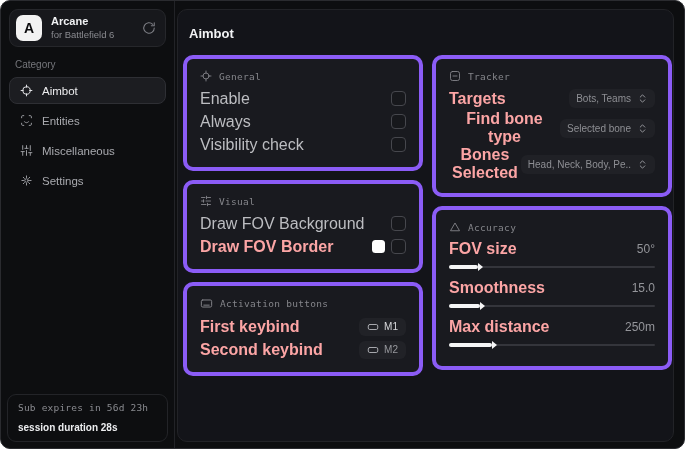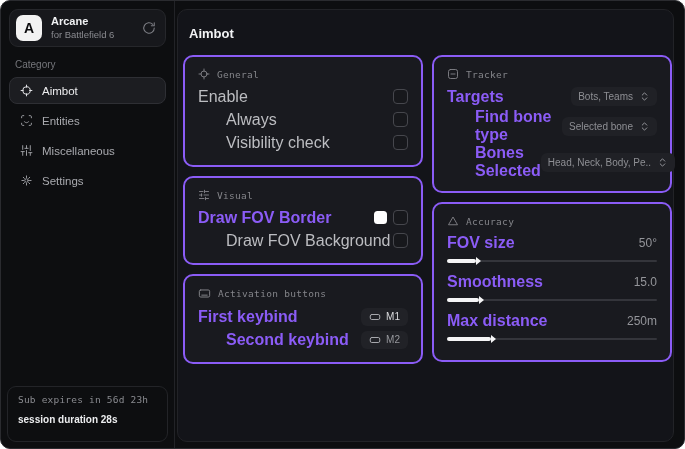--- a/index.html
+++ b/index.html
@@ -17,37 +17,37 @@
   .app-name{font-size:11px;font-weight:700;color:#f0f1f3;}
   .app-sub{font-size:9.5px;color:#8a8b90;}
   .refresh-btn{margin-left:auto;color:#7d7e84;display:flex;cursor:pointer;}
   .cat-label{font-size:10px;color:#75767b;margin:12px 8px 7px 8px;}
   .nav{display:flex;flex-direction:column;gap:3px;}
   .nav-item{display:flex;align-items:center;gap:9px;padding:6px 10px;margin:0 2px;border-radius:8px;
     border:1px solid transparent;font-size:11.5px;color:#a9aaaf;cursor:pointer;}
   .nav-item.active{background:#1c1d21;border-color:#2e2f34;color:#ededef;}
   .nav-item .nicon{display:flex;color:#9b9ca1;}
   .nav-item.active .nicon{color:#e4e5e8;}
-  .sub-box{margin-top:auto;border:1px solid #232428;border-radius:9px;padding:7px 10px 16px 10px;margin-bottom:0;}
+  .sub-box{margin-top:auto;border:1px solid #232428;border-radius:9px;padding:7px 10px 8px 10px;margin-bottom:0;}
   .sub-line1{font-family:"DejaVu Sans Mono",monospace;font-size:9.5px;color:#8a8b90;letter-spacing:.2px;}
   .sub-line2{font-size:10px;font-weight:700;color:#ecedef;margin-top:9px;}
   
   .main{flex:1;display:flex;}
   .panel{flex:1;margin:8px 12px 6px 2px;background:#131419;border:1px solid #222327;border-radius:10px;
     padding:10px 1px 12px 5px;display:flex;flex-direction:column;}
   .page-title{font-size:13px;font-weight:700;color:#f2f3f5;margin:6px 0 14px 6px;}
   .cols{display:flex;gap:9px;align-items:flex-start;}
   .col{width:240px;display:flex;flex-direction:column;gap:9px;}
-  .card{background:#191a1f;border:2px solid #8b5cf6;border-radius:10px;padding:9px 13px 11px 13px;}
+  .card{background:#191a1f;border:4px solid #8b5cf6;border-radius:10px;padding:9px 13px 11px 13px;}
   .card-head{display:flex;align-items:center;gap:7px;color:#84858a;
     font-family:"DejaVu Sans Mono",monospace;font-size:9.5px;letter-spacing:.3px;padding:2px 0 5px 0;}
   .row{display:flex;align-items:center;justify-content:space-between;min-height:23px;}
-  .row + .row{margin-top:0px;margin-left:28px;}
+  .row + .row{margin-top:0px;}
   .lbl{font-size:16px;color:#bcbdc1;}
-  .lbl.bright{color:#8b5cf6;font-weight:600;}
+  .lbl.bright{color:#fca5a5;font-weight:600;text-align:center;}
   .checkbox{width:15px;height:15px;border:1px solid #46474d;border-radius:4px;background:#17181c;cursor:pointer;flex:0 0 15px;}
   .rowright{display:flex;align-items:center;gap:6px;}
   .swatch{width:13px;height:13px;border-radius:3.5px;cursor:pointer;}
   .keypill{display:flex;align-items:center;gap:5px;background:#212227;border-radius:6px;
     padding:3px 8px;font-size:10px;font-weight:400;color:#d9dadd;cursor:pointer;}
   .keypill.dim{color:#97989d;}
   .keypill .kicon{display:flex;color:#a7a8ad;}
   .dropdown{display:flex;align-items:center;gap:6px;background:#202126;border-radius:6px;
     padding:4px 7px;font-size:10px;color:#8e8f94;cursor:pointer;max-width:150px;white-space:nowrap;text-align:center;}
   .dropdown .dicon{display:flex;color:#9fa0a5;}
@@ -170,29 +170,29 @@
             <div class="card-head">
               <span>
                 <svg width="12" height="12" viewBox="0 0 24 24" fill="none" stroke="currentColor" stroke-width="1.8" stroke-linecap="round">
                   <path d="M21 5h-6M10 5H3M21 12h-9M8 12H3M21 19h-5M12 19H3"></path>
                   <path d="M13 2.5v5M7 9.5v5M15 16.5v5"></path>
                 </svg>
               </span>
               <span>Visual</span>
             </div>
             <div class="row">
+              <span class="lbl">Draw FOV Background</span>
+              <span class="checkbox"></span>
+            </div>
+            <div class="row">
               <span class="lbl bright">Draw FOV Border</span>
               <span class="rowright">
                 <span class="swatch" style="background: rgb(255, 255, 255);"></span>
                 <span class="checkbox"></span>
               </span>
-            </div>
-            <div class="row">
-              <span class="lbl">Draw FOV Background</span>
-              <span class="checkbox"></span>
             </div>
           </section>
 
           <section class="card">
             <div class="card-head">
               <span>
                 <svg width="13" height="13" viewBox="0 0 24 24" fill="none" stroke="currentColor" stroke-width="1.8" stroke-linecap="round">
                   <rect x="2.5" y="5.5" width="19" height="13" rx="2.5"></rect>
                     <path d="M7 15h10"></path>
                 </svg>

